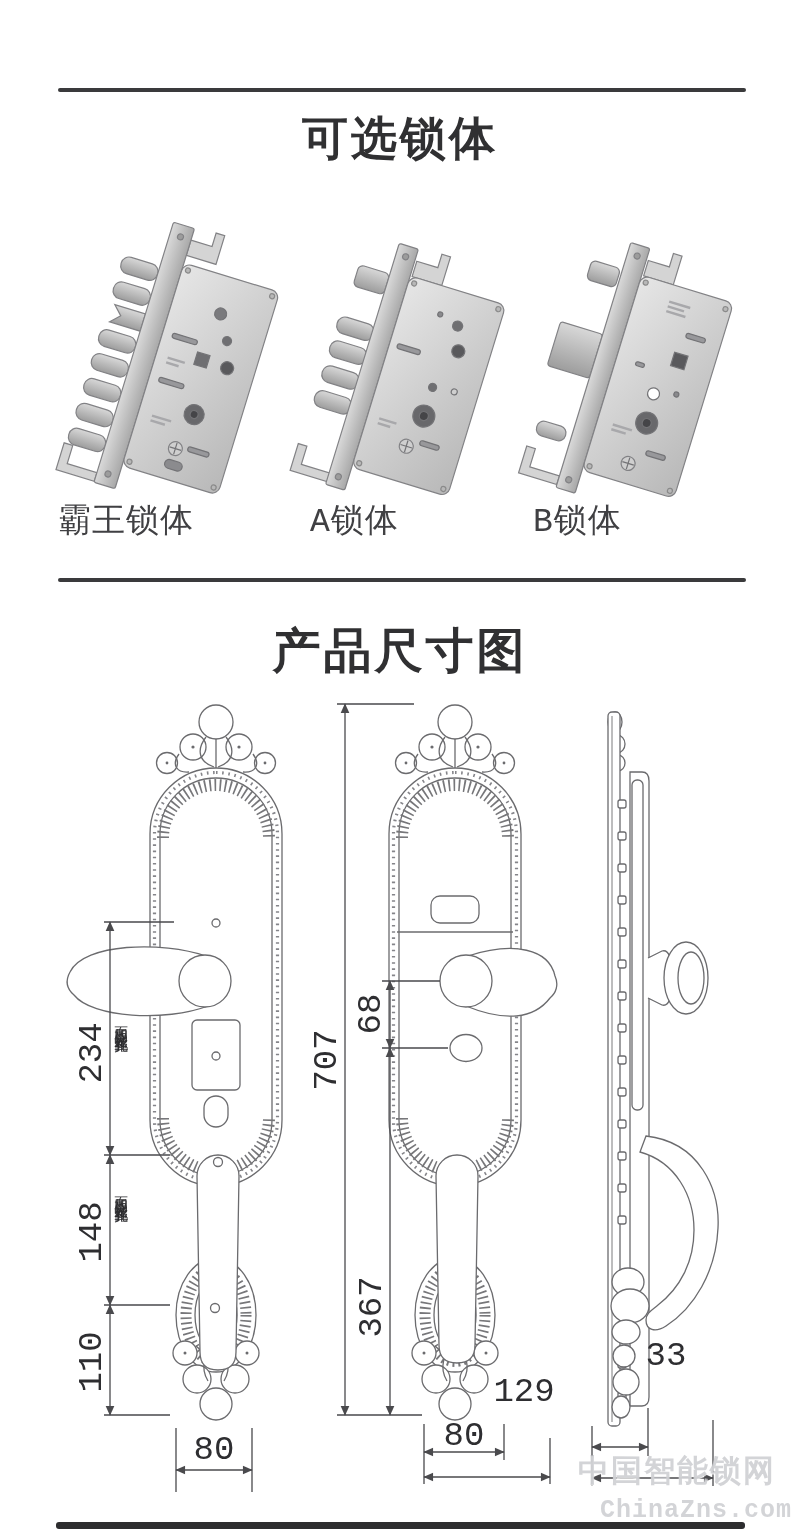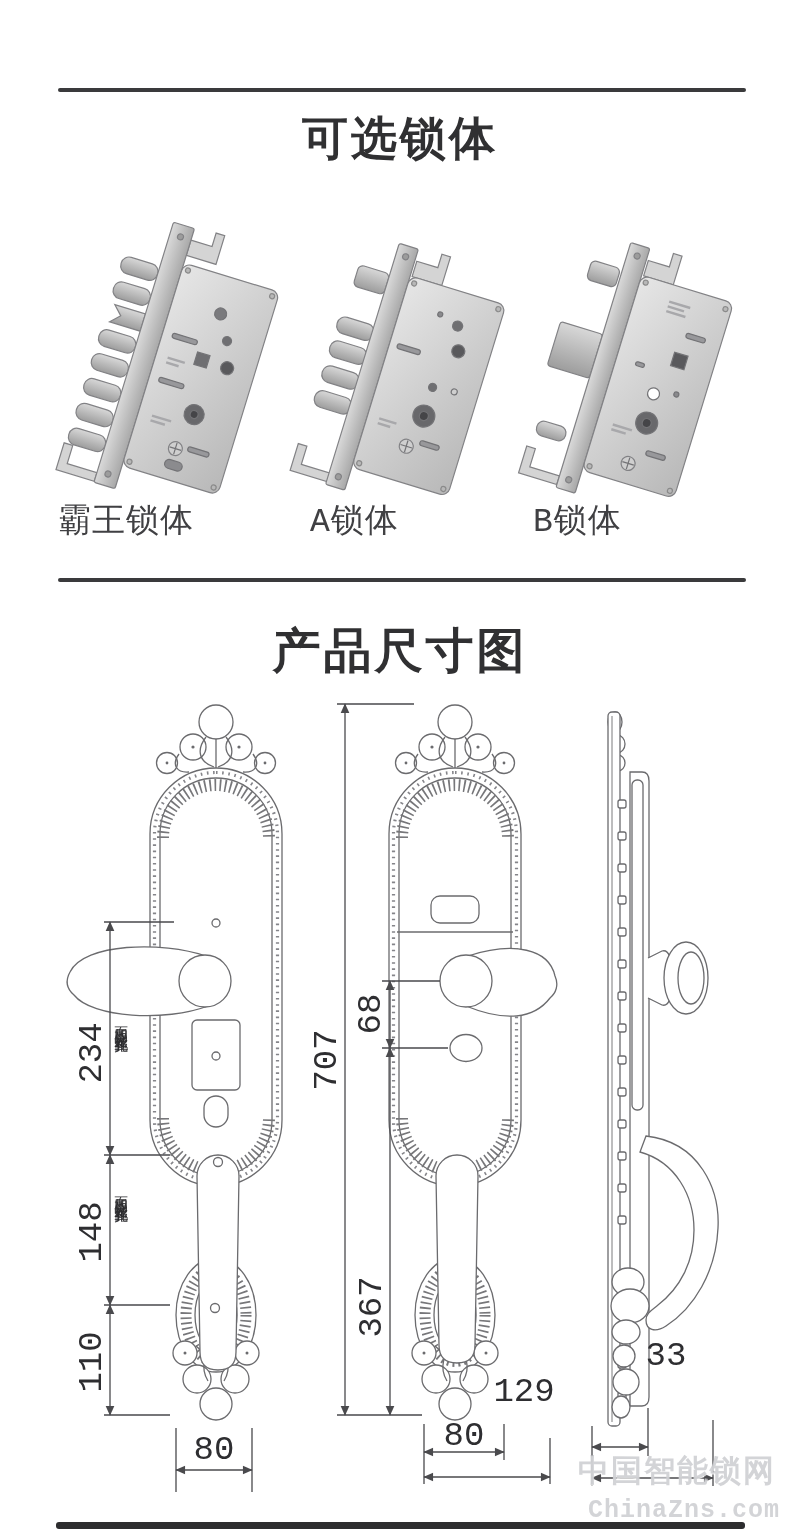--- a/index.html
+++ b/index.html
@@ -12,21 +12,21 @@
   #title1{top:108px;font-size:46px;}
   #title2{top:602px;font-size:48px;margin-top:17px;}
   .lock-label{position:absolute;top:498px;font-size:33px;color:#404043;letter-spacing:1px;}
   .dim-num{position:absolute;font-size:34px;color:#2e2e31;text-align:center;line-height:36px;height:36px;}
   .rot{transform:rotate(-90deg);transform-origin:center center;}
   .dim-note{position:absolute;writing-mode:vertical-rl;font-size:13.5px;letter-spacing:2px;
             color:#2b2b2e;line-height:1.1;}
   #wm{position:absolute;left:576px;top:1450px;width:200px;text-align:right;
       color:rgba(184,185,191,0.62);text-shadow:0 1px 1px rgba(255,255,255,0.9);}
   #wm .l1{font-size:31px;font-weight:700;letter-spacing:2px;}
-  #wm .l2{font-size:25px;font-weight:700;letter-spacing:1px;margin-top:4px;margin-left:12px;}
+  #wm .l2{font-size:25px;font-weight:700;letter-spacing:1px;margin-top:4px;margin-left:24px;}
   #bottombar{position:absolute;left:56px;top:1522px;width:689px;height:7px;background:#2d2d2f;border-radius:3px;}
 </style>
 </head>
 <body>
 
 <div id="page">
 
   <div class="rule" style="top:88px"></div>
   <div class="sec-title" id="title1">可选锁体</div>
 

